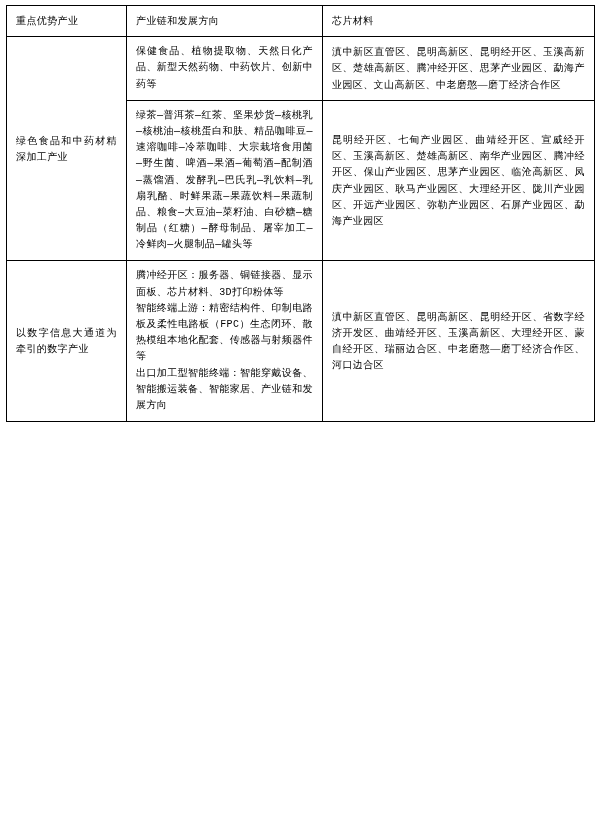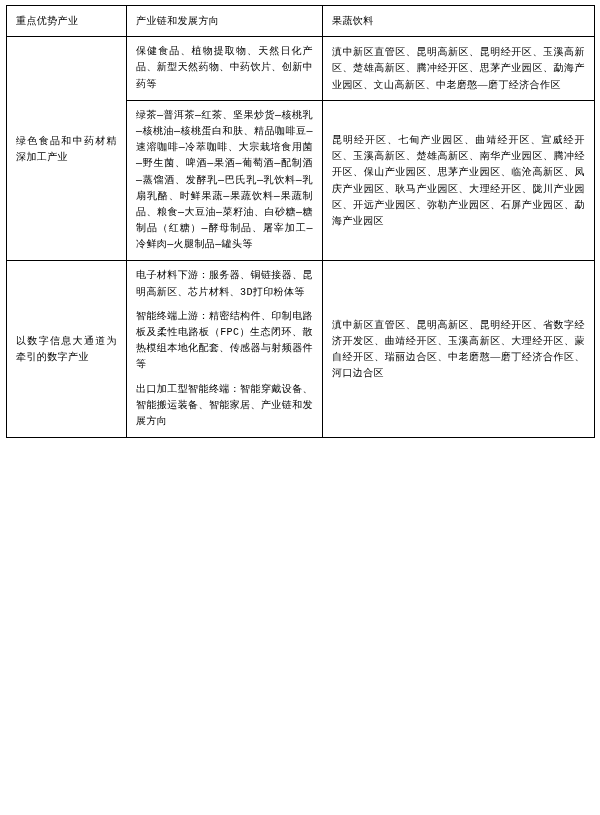--- a/index.html
+++ b/index.html
@@ -61,56 +61,56 @@
   }
   td.col-parks {
     text-align: justify;
     text-justify: inter-ideograph;
     vertical-align: middle;
   }
   .cellpara {
     margin: 0;
   }
   .cellpara + .cellpara {
-    margin-top: 8px;
+    margin-top: 0;
   }
 </style>
 </head>
 <body>
 
 <div class="sheet">
   <table class="doc-table">
     <colgroup>
       <col class="c1">
       <col class="c2">
       <col class="c3">
     </colgroup>
     <thead>
       <tr>
         <td>重点优势产业</td>
         <td>产业链和发展方向</td>
-        <td>果蔬饮料</td>
+        <td>芯片材料</td>
       </tr>
     </thead>
     <tbody>
 
       <tr>
         <td class="col-industry" rowspan="2">绿色食品和中药材精深加工产业</td>
         <td class="col-chain">保健食品、植物提取物、天然日化产品、新型天然药物、中药饮片、创新中药等</td>
         <td class="col-parks">滇中新区直管区、昆明高新区、昆明经开区、玉溪高新区、楚雄高新区、腾冲经开区、思茅产业园区、勐海产业园区、文山高新区、中老磨憨—磨丁经济合作区</td>
       </tr>
       <tr>
         <td class="col-chain">绿茶—普洱茶—红茶、坚果炒货—核桃乳—核桃油—核桃蛋白和肤、精品咖啡豆—速溶咖啡—冷萃咖啡、大宗栽培食用菌—野生菌、啤酒—果酒—葡萄酒—配制酒—蒸馏酒、发酵乳—巴氏乳—乳饮料—乳扇乳酪、时鲜果蔬—果蔬饮料—果蔬制品、粮食—大豆油—菜籽油、白砂糖—糖制品（红糖）—酵母制品、屠宰加工—冷鲜肉—火腿制品—罐头等</td>
         <td class="col-parks">昆明经开区、七甸产业园区、曲靖经开区、宣威经开区、玉溪高新区、楚雄高新区、南华产业园区、腾冲经开区、保山产业园区、思茅产业园区、临沧高新区、凤庆产业园区、耿马产业园区、大理经开区、陇川产业园区、开远产业园区、弥勒产业园区、石屏产业园区、勐海产业园区</td>
       </tr>
 
       <tr>
         <td class="col-industry">以数字信息大通道为牵引的数字产业</td>
         <td class="col-chain">
-          <p class="cellpara">电子材料下游：服务器、铜链接器、昆明高新区、芯片材料、3D打印粉体等</p>
+          <p class="cellpara">腾冲经开区：服务器、铜链接器、显示面板、芯片材料、3D打印粉体等</p>
           <p class="cellpara">智能终端上游：精密结构件、印制电路板及柔性电路板（FPC）生态闭环、散热模组本地化配套、传感器与射频器件等</p>
           <p class="cellpara">出口加工型智能终端：智能穿戴设备、智能搬运装备、智能家居、产业链和发展方向</p>
         </td>
         <td class="col-parks">滇中新区直管区、昆明高新区、昆明经开区、省数字经济开发区、曲靖经开区、玉溪高新区、大理经开区、蒙自经开区、瑞丽边合区、中老磨憨—磨丁经济合作区、河口边合区</td>
       </tr>
     </tbody>
   </table>
 </div>
 
 </body></html>

